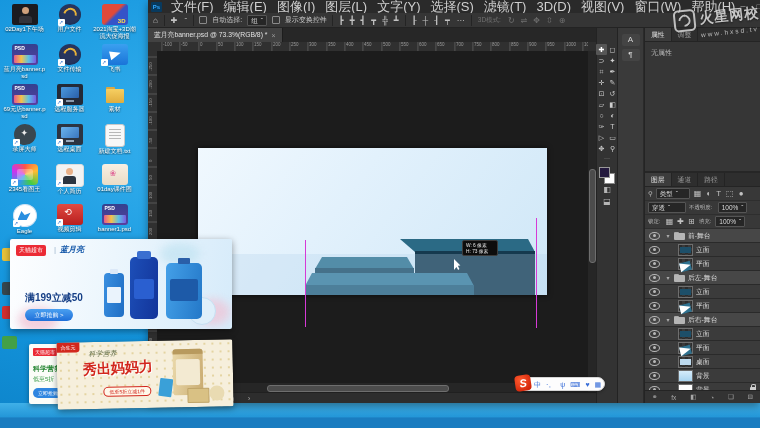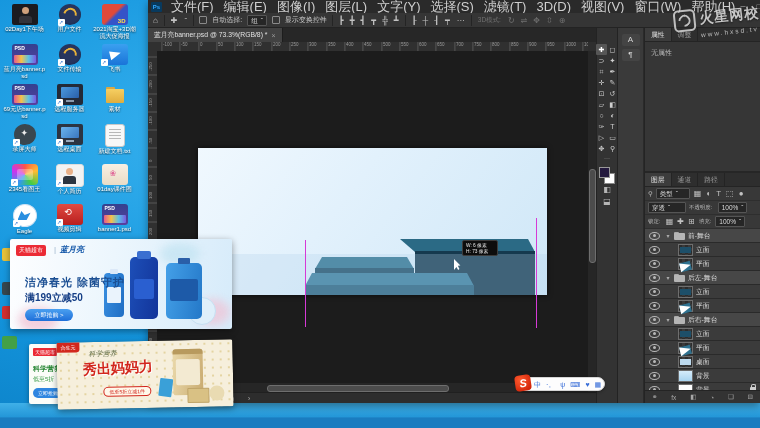--- a/index.html
+++ b/index.html
@@ -675,21 +675,20 @@
     <div class="blob" style="left:8px;top:68px;width:40px;height:26px;background:#f2c6d6;opacity:.8"></div>
     <div class="blob" style="left:186px;top:60px;width:34px;height:26px;background:#f0c2d4;opacity:.7"></div>
     <div class="blob" style="left:150px;top:4px;width:40px;height:22px;background:#c4e4f2;opacity:.8"></div>
     <div class="blob" style="left:178px;top:58px;width:26px;height:26px;background:#dfeffa;filter:none;border:1px solid #c6e0f2"></div>
     <div id="bm-badge">天猫超市</div>
     <div id="bm-sep">|</div>
     <div id="bm-brand">蓝月亮</div>
     <div class="bottle" id="bt2"></div>
     <div class="bottle" id="bt3"></div>
     <div class="bottle" id="bt1"></div>
-    <div id="bm-headline">洁净春光 除菌守护</div>
     <div id="bm-subline">满199立减50</div>
     <div id="bm-btn">立即抢购 &gt;</div>
   </div>
 
   <div id="gb">
     <div id="gb-badge">天猫超市</div>
     <div id="gb-l1">科学营养</div>
     <div id="gb-l2">低至5折</div>
     <div id="gb-btn">立即抢购</div>
   </div>

